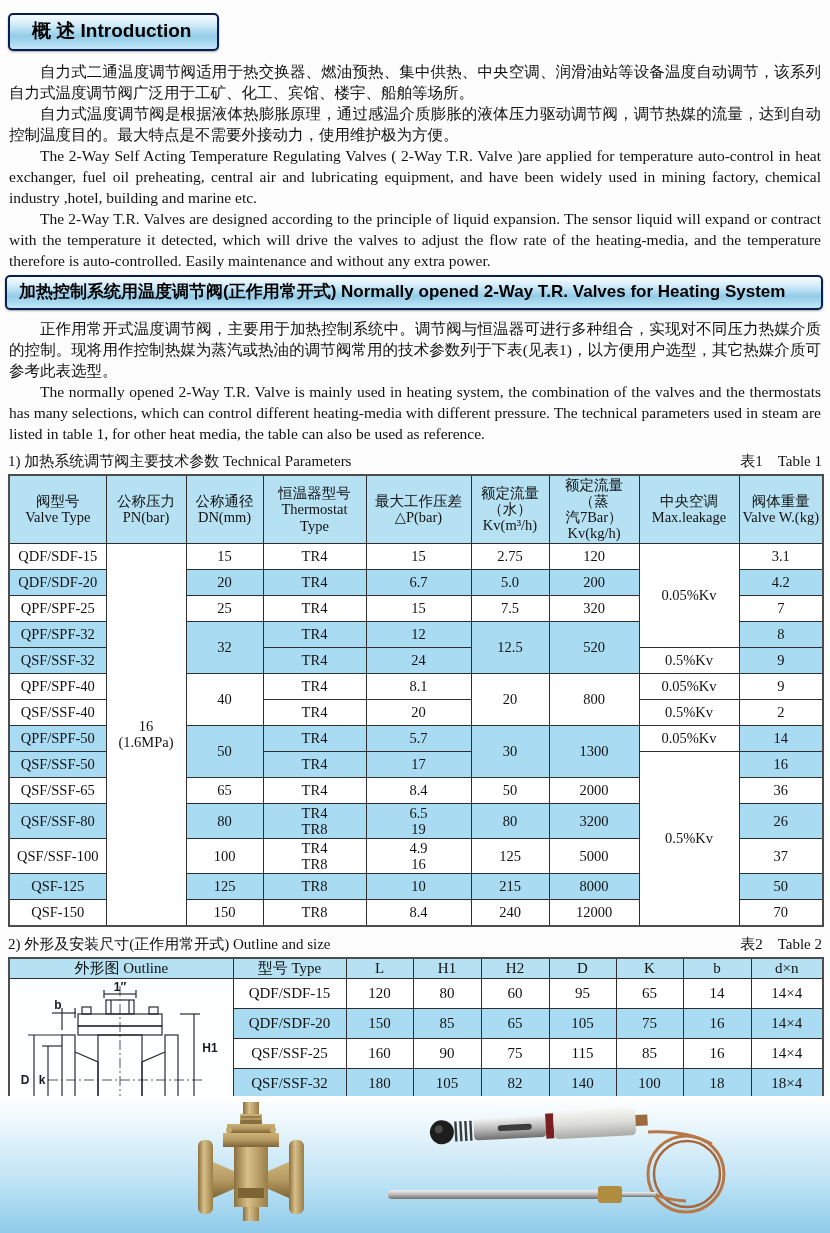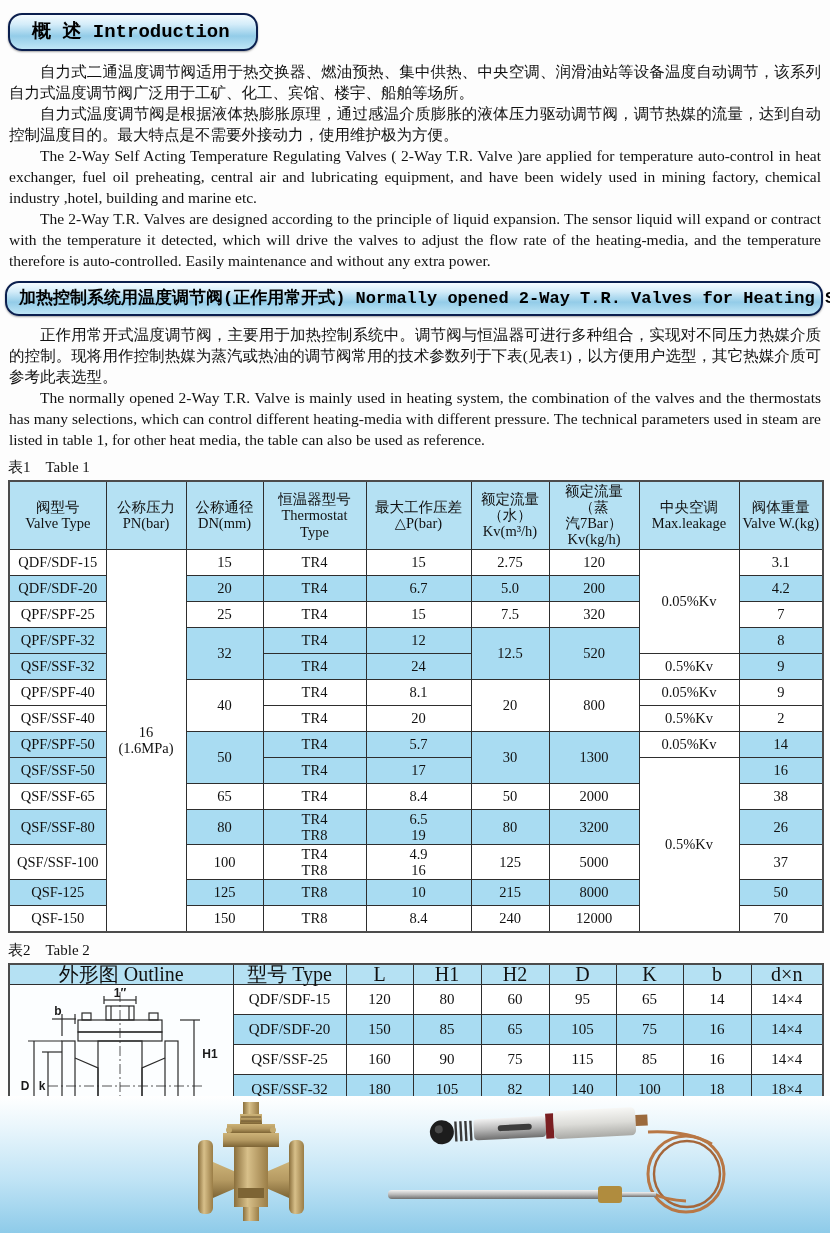--- a/index.html
+++ b/index.html
@@ -4,48 +4,48 @@
 <style>
   * { margin:0; padding:0; box-sizing:border-box; }
   html,body { width:830px; }
   body {
     width:830px; height:1233px; background:#fdfdfd; overflow:hidden;
     font-family:"Liberation Serif","DejaVu Serif",serif; color:#111;
     position:relative;
   }
   .pill {
     display:inline-block;
-    border:2px solid #0b1f4e; border-radius:14px;
+    border:2px solid #0b1f4e; border-radius:5px;
     background:linear-gradient(180deg,#f6fcff 0%,#d3ecf9 28%,#93cce8 62%,#bfe6f6 100%);
     box-shadow:0 1px 2px rgba(0,0,0,.35);
-    font-family:Liberation Mono, monospace;
+    font-family:Liberation Sans, sans-serif;
     font-weight:bold; color:#000; white-space:nowrap;
   }
   .pill-intro { margin:13px 0 10px 8px; font-size:19px; padding:3px 26px 5px 22px; }
-  .pill-heading { margin:10px 0 8px 5px; font-size:17px; padding:3px 12px 5px 12px; width:818px; text-align:left; }
+  .pill-heading { margin:4px 0 8px 5px; font-size:17px; padding:3px 12px 5px 12px; width:818px; text-align:left; }
   .para { margin:0 9px; font-size:15.5px; line-height:21px; text-align:justify; text-indent:2em; }
   .section-row {
     display:flex; justify-content:space-between; align-items:flex-end;
     margin:8px 8px 3px 8px; font-size:15px;
   }
   table { border-collapse:collapse; table-layout:fixed; margin:0 0 0 8px; }
   .t { border:2px solid #4c4c4c; }
   .t td, .t th {
     border:1px solid #2e2e2e; text-align:center; vertical-align:middle;
     font-size:14.5px; font-weight:normal; padding:1px 2px; background:#fff;
   }
   .t th { background:#b5e1f3; line-height:17px; }
   .t td.b { background:#a9dcf2; }
   .pre { white-space:pre-line; line-height:16px; }
   #t1 { width:814px; }
   #t1 th { height:60px; }
   #t1 tr.r { height:26px; }
   #t1 tr.r2 { height:34px; }
   #t2 { width:814px; }
-  #t2 th { height:17px; font-size:20px; }
+  #t2 th { height:17px; font-size:15px; }
   #t2 tr.r { height:30px; }
   #t2 td { font-size:15px; }
   .outline-cell { background:#fcfeff !important; }
   .photo-band {
     position:absolute; left:0; top:1096px; width:830px; height:137px;
     background:linear-gradient(180deg,#ffffff 0%,#eaf6fc 22%,#bfe3f5 62%,#8ecbe9 100%);
   }
   .photo { position:absolute; }
   .hdr-zh { display:block; }
   .hdr-en { display:block; }
@@ -61,20 +61,21 @@
 <p class="para">自力式温度调节阀是根据液体热膨胀原理，通过感温介质膨胀的液体压力驱动调节阀，调节热媒的流量，达到自动控制温度目的。最大特点是不需要外接动力，使用维护极为方便。</p>
 <p class="para">The 2-Way Self Acting Temperature Regulating Valves ( 2-Way T.R. Valve )are applied for temperature auto-control in heat exchanger, fuel oil preheating, central air and lubricating equipment,  and have been widely used in mining factory, chemical industry ,hotel, building and marine etc.</p>
 <p class="para">The 2-Way T.R. Valves are designed according to the principle of liquid expansion. The sensor liquid will expand or contract with the temperature it detected, which will drive the valves to adjust the flow rate of the heating-media, and the temperature therefore is auto-controlled. Easily maintenance and without any extra power.</p>
 
 <div class="pill pill-heading">加热控制系统用温度调节阀(正作用常开式) Normally opened 2-Way T.R. Valves for Heating System</div>
 
 <p class="para">正作用常开式温度调节阀，主要用于加热控制系统中。调节阀与恒温器可进行多种组合，实现对不同压力热媒介质的控制。现将用作控制热媒为蒸汽或热油的调节阀常用的技术参数列于下表(见表1)，以方便用户选型，其它热媒介质可参考此表选型。</p>
 <p class="para">The normally opened 2-Way T.R. Valve is mainly used in heating system, the combination of the valves and the thermostats has many selections, which can control different heating-media with different pressure. The technical parameters used in steam are listed in table 1, for other heat media, the table can also be used as reference.</p>
 
 <div class="section-row">
+  <span>1) 加热系统调节阀主要技术参数  Technical Parameters</span>
   <span>表1　Table 1</span>
 </div>
 
 <table id="t1" class="t">
   <colgroup>
     <col style="width:97px">
       <col style="width:80px">
       <col style="width:77px">
       <col style="width:103px">
     <col style="width:105px">
@@ -204,21 +205,21 @@
     <td rowspan="6">0.5%Kv</td>
     <td class="b">16</td>
   </tr>
   <tr class="r">
     <td>QSF/SSF-65</td>
     <td>65</td>
     <td>TR4</td>
     <td>8.4</td>
     <td>50</td>
     <td>2000</td>
-    <td>38</td>
+    <td>36</td>
   </tr>
   <tr class="r2">
     <td class="b">QSF/SSF-80</td>
     <td class="b">80</td>
     <td class="b pre">TR4
 TR8</td>
     <td class="b pre">6.5
 19</td>
     <td class="b">80</td>
     <td class="b">3200</td>
@@ -250,20 +251,21 @@
     <td>TR8</td>
     <td>8.4</td>
     <td>240</td>
     <td>12000</td>
     <td>70</td>
   </tr>
 </tbody>
   </table>
 
 <div class="section-row">
+  <span>2) 外形及安装尺寸(正作用常开式)  Outline and size</span>
   <span>表2　Table 2</span>
 </div>
 
 <table id="t2" class="t">
   <colgroup>
     <col style="width:224px">
       <col style="width:113px">
       <col style="width:67px">
       <col style="width:68px">
     <col style="width:68px">

